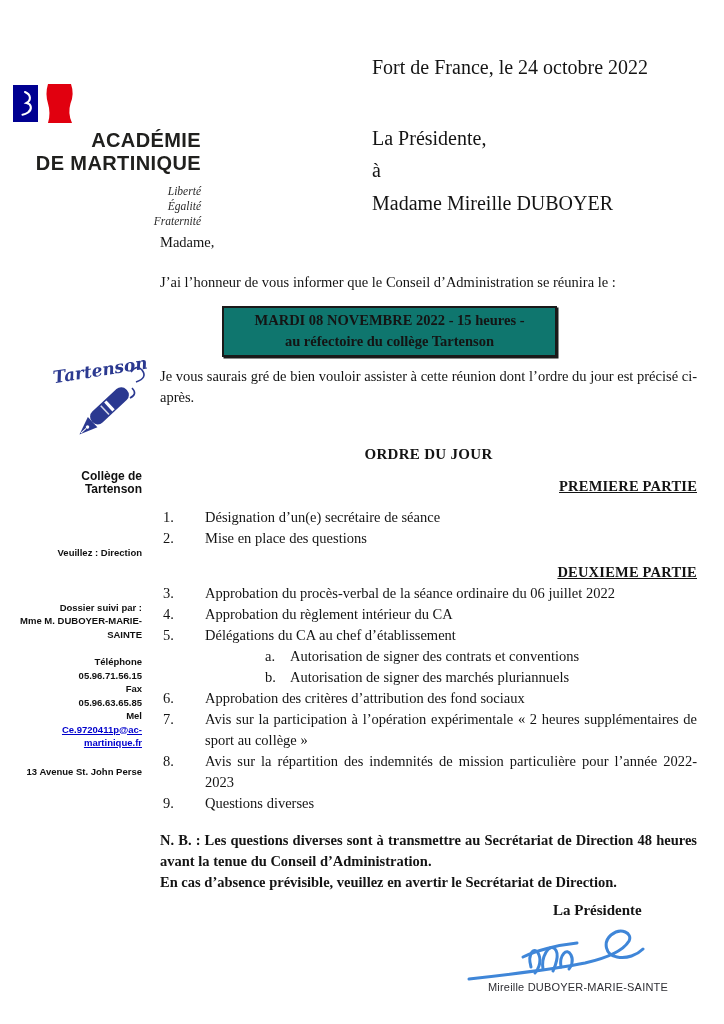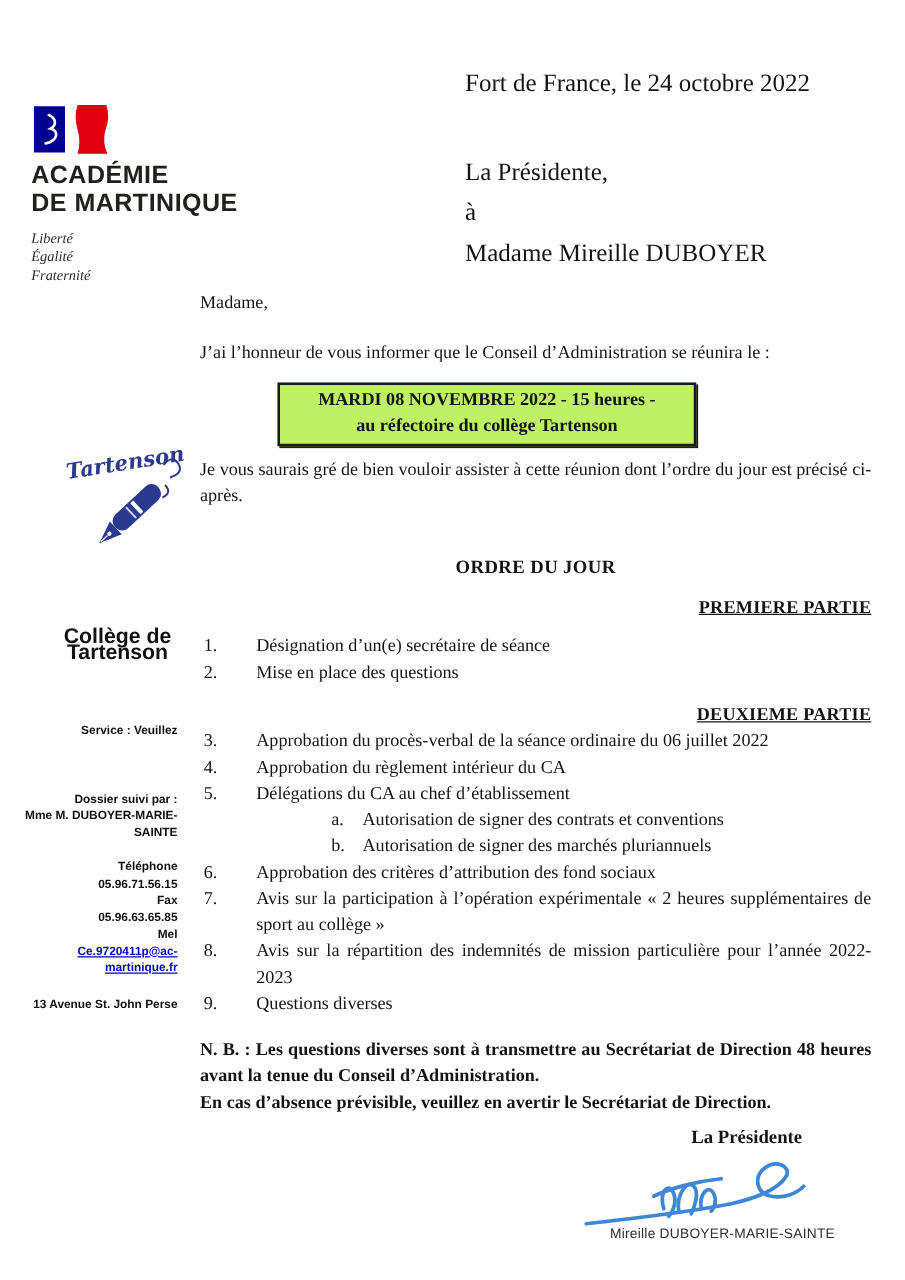--- a/index.html
+++ b/index.html
@@ -4,21 +4,21 @@
 <style>
   * { margin:0; padding:0; box-sizing:border-box; }
   html,body { background:#888; }
   .page {
     position:relative; width:724px; height:1024px; margin:0 auto;
     background:#ffffff; overflow:hidden;
     font-family:"Liberation Serif","DejaVu Serif",serif;
     color:#141414;
   }
   
-  .brand { position:absolute; left:25px; top:84px; width:190px; }
+  .brand { position:absolute; left:11px; top:84px; width:190px;text-align:right; }
   .brand .flag { display:block; margin-left:2px; }
   .brand .acad {
     font-family:"Liberation Sans","DejaVu Sans",sans-serif;
     font-weight:bold; font-size:20px; line-height:23px;
     letter-spacing:.4px; color:#20201e; margin-top:5px;
   }
   .brand .motto {
     margin-top:9px; font-style:italic; font-size:11.5px; line-height:15px; color:#2a2a2a;
   }
   
@@ -27,32 +27,32 @@
   .head-right .gap2 { margin-top:11px; }
   .head-right .gap3 { margin-top:12px; }
   
   .sidebar {
     position:absolute; left:18px; top:360px; width:124px;
     font-family:"Liberation Sans","DejaVu Sans",sans-serif;
     font-weight:bold; font-size:9.5px; line-height:13.5px;
     text-align:right; color:#101010;
   }
   .sidebar .penlogo { display:block; margin:0 0 0 34px; }
-  .sidebar .school { text-align:center; font-size:17px; line-height:13px; margin-top:56px; padding-left:28px;}
+  .sidebar .school { text-align:right; font-size:12px; line-height:13px; margin-top:24px; padding-left:28px;}
   .sidebar .service { margin-top:50px; }
   .sidebar .dossier { margin-top:41px; }
   .sidebar .tel { margin-top:14px; }
   .sidebar a.mail { color:#0000cc; text-decoration:underline; font-weight:bold; }
   .sidebar .addr { margin-top:15px; }
   
   .main { position:absolute; left:160px; top:232px; width:537px; font-size:14.5px; line-height:21px; }
   .p-intro { margin-top:19px; }
   .meeting-box {
     margin-top:13px; margin-left:62px; width:335px;
-    background:#bef264; border:2px solid #1a1a1a;
+    background:#0f766e; border:2px solid #1a1a1a;
     box-shadow:1.5px 1.5px 0 #1a1a1a;
     text-align:center; font-weight:bold; padding:2px 4px 3px 4px;
   }
   .p-request { margin-top:9px; text-align:justify; }
   .p-closing { margin-top:15px; text-indent:40px; }
   .agenda-title { margin-top:36px; text-align:center; font-weight:bold; font-size:15px; letter-spacing:.3px; }
   .part-title { margin-top:11px; margin-left:41px; font-weight:bold; text-decoration:underline; letter-spacing:.2px;text-align:right; }
   .part-title.second { margin-top:13px; }
   .agenda-item { position:relative; padding-left:45px; margin-top:0; }
   .agenda-item.first { margin-top:10px; }
@@ -108,21 +108,21 @@
         <rect x="42.5" y="47" width="12" height="1.6" fill="#ffffff" opacity=".8"></rect>
         <path d="M42 65 L56 65 L49 83 Z" fill="#2b3990"></path>
         <circle cx="49" cy="72" r="1.7" fill="#ffffff"></circle>
         <line x1="49" y1="74" x2="49" y2="81" stroke="#ffffff" stroke-width="1"></line>
       </g>
     </svg>
     <div class="school">
       <div>Collège de</div>
       <div>Tartenson</div>
     </div>
-    <div class="service">Service : Veuillez</div>
+    <div class="service">Veuillez : Direction</div>
     <div class="dossier">Dossier suivi par :</div>
     <div>Mme M. DUBOYER-MARIE-SAINTE</div>
     <div class="tel">Téléphone</div>
     <div>05.96.71.56.15</div>
     <div>Fax</div>
     <div>05.96.63.65.85</div>
     <div>Mel</div>
     <div><a class="mail" href="#">Ce.9720411p@ac-martinique.fr</a></div>
     <div class="addr">13 Avenue St. John Perse</div>
   </div>

